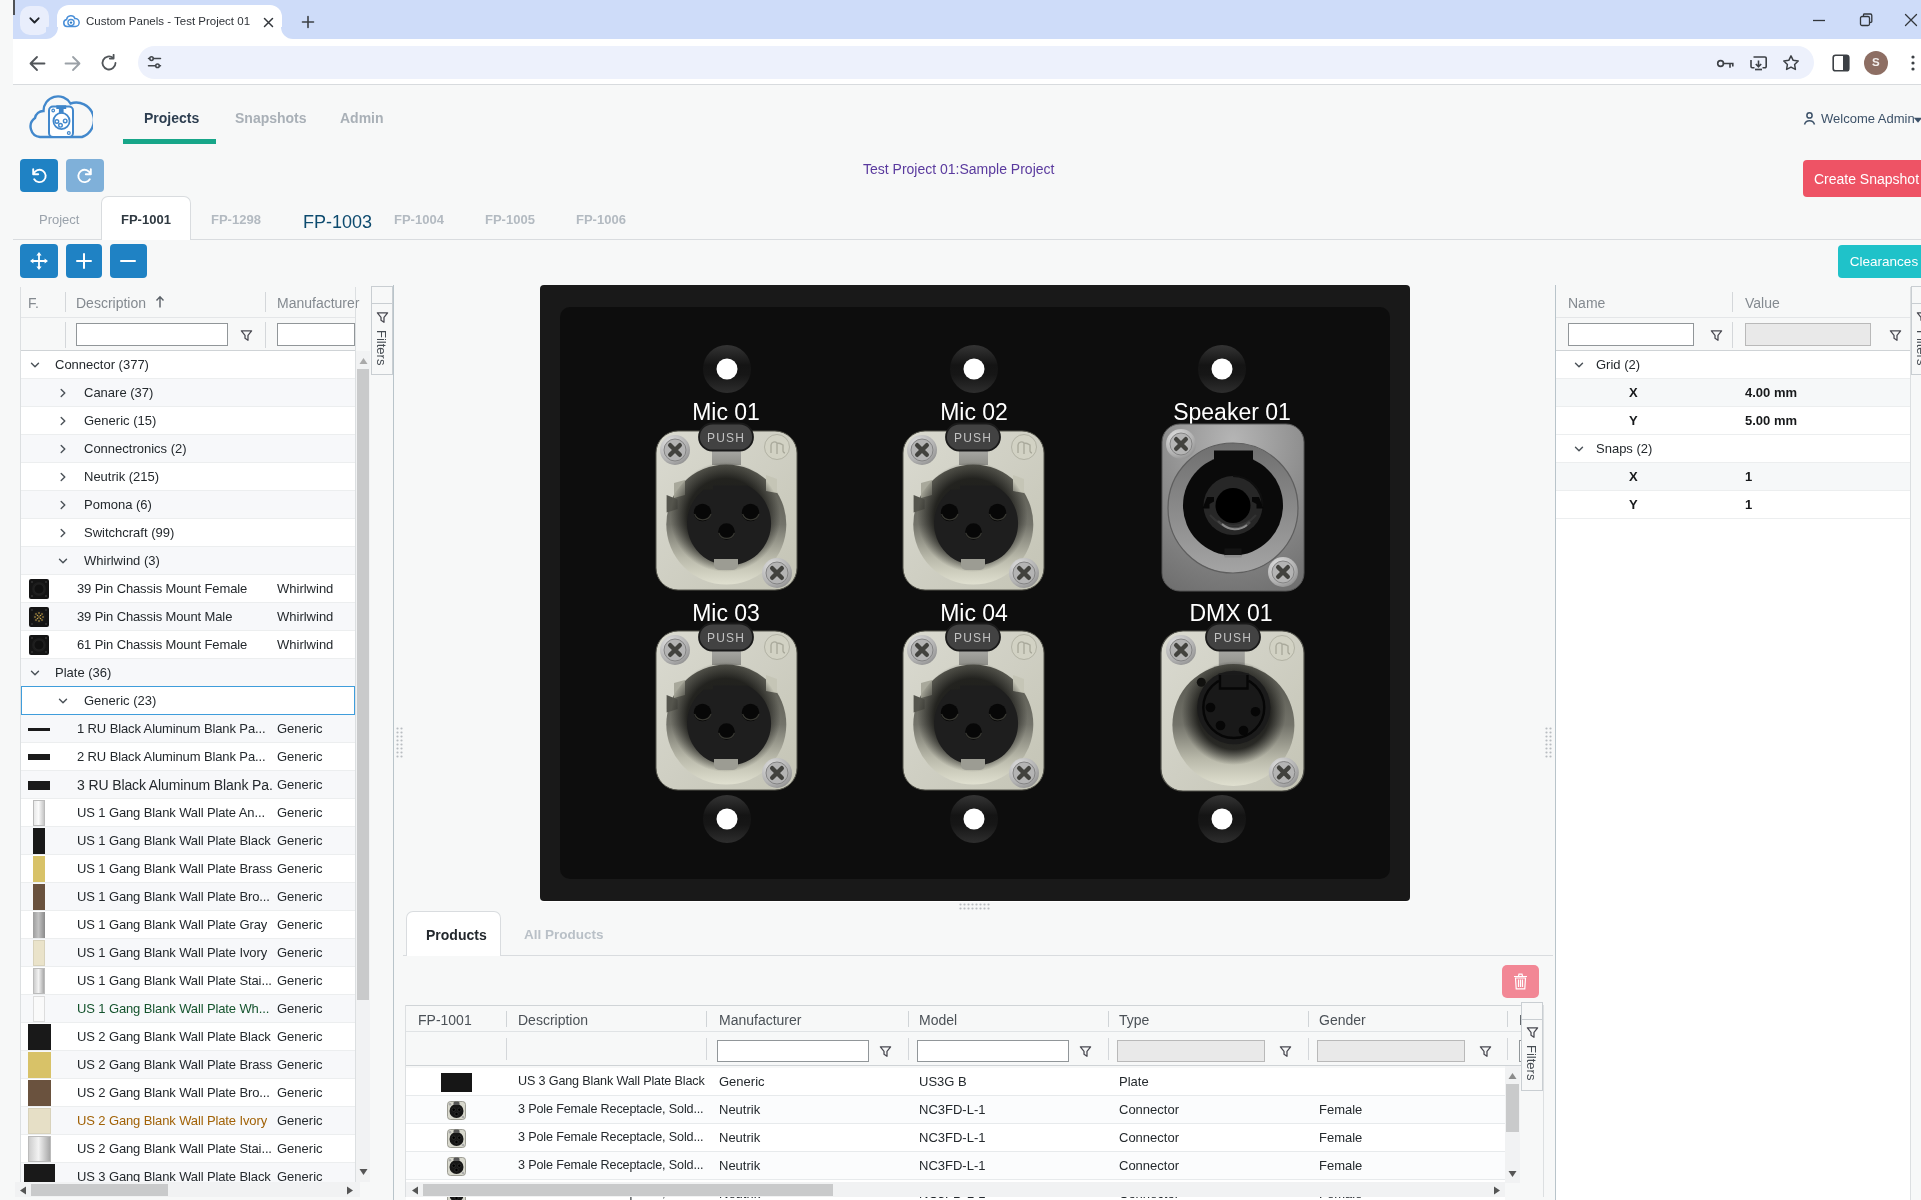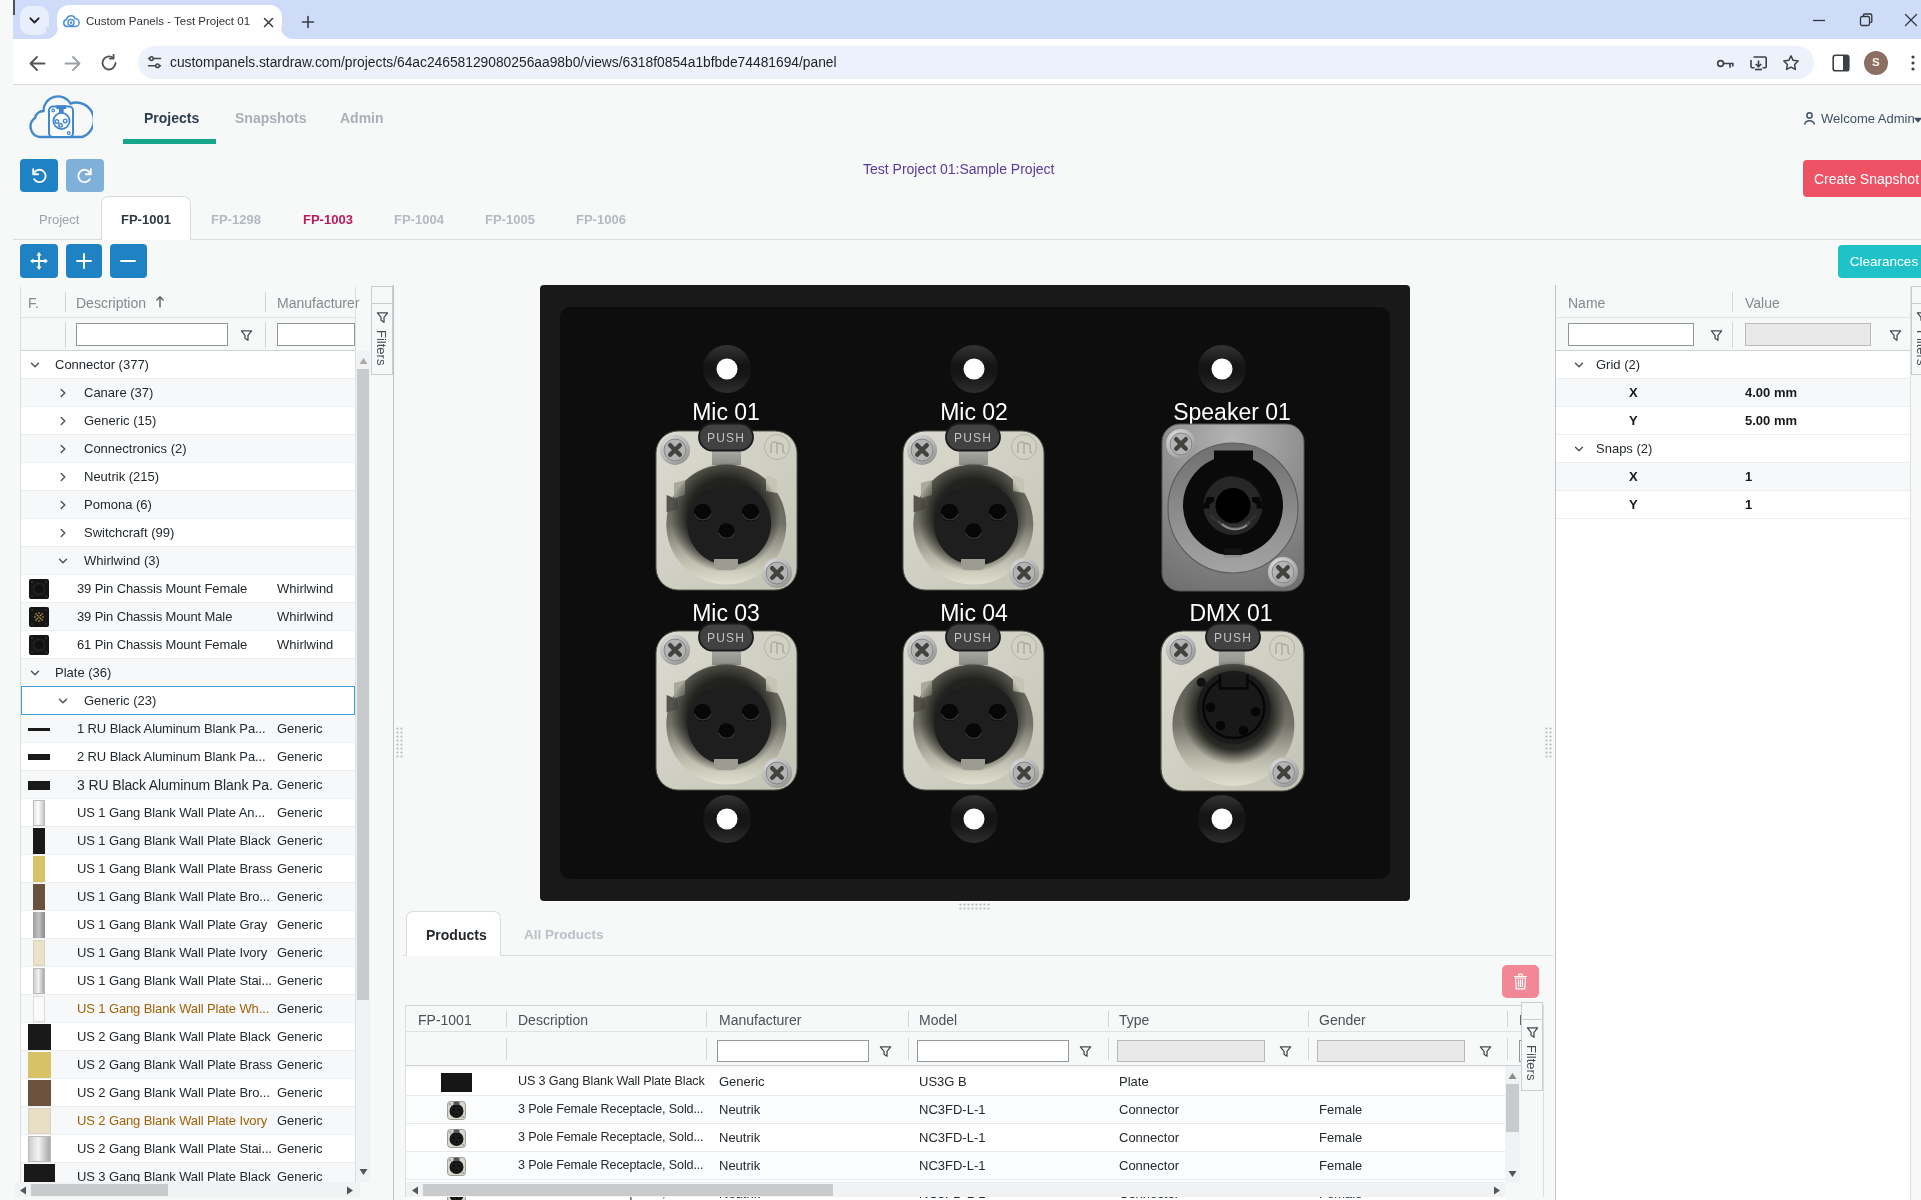--- a/index.html
+++ b/index.html
@@ -55,21 +55,20 @@
 <path d="M15.5 9 A6.5 6.5 0 1 1 13.2 4" fill="none" stroke="#515559" stroke-width="1.8" stroke-linecap="round"></path>
 <path d="M13.6 0.8 V4.6 H9.8" fill="none" stroke="#515559" stroke-width="1.8" stroke-linecap="round" stroke-linejoin="round"></path>
     </svg>
     <div class="abs" style="left:125px;top:46px;width:1676px;height:33px;background:#edf1fc;border-radius:17px"></div>
     <svg class="abs" style="left:133px;top:54px" width="17" height="17" viewBox="0 0 17 17">
 <circle cx="5.5" cy="4.6" r="1.8" fill="none" stroke="#43474c" stroke-width="1.5"></circle>
 <path d="M7.4 4.6 H14.5 M2.5 4.6 H3.6" stroke="#43474c" stroke-width="1.5" stroke-linecap="round"></path>
 <circle cx="11.5" cy="11.8" r="1.8" fill="none" stroke="#43474c" stroke-width="1.5"></circle>
 <path d="M2.5 11.8 H9.6 M13.4 11.8 H14.5" stroke="#43474c" stroke-width="1.5" stroke-linecap="round"></path>
     </svg>
-    <div class="abs" style="left:157px;top:55px;font-size:13.8px;color:#1e2125">custompanels.stardraw.com/projects/64ac24658129080256aa98b0/views/6318f0854a1bfbde74481694/panel</div>
     <svg class="abs" style="left:1703px;top:55px" width="19" height="17" viewBox="0 0 19 17">
 <circle cx="4.6" cy="8.5" r="2.9" fill="none" stroke="#3c4045" stroke-width="1.6"></circle>
 <path d="M7.5 8.5 H16.8 M14 8.7 V12 M16.8 8.7 V10.8" stroke="#3c4045" stroke-width="1.6" stroke-linecap="square"></path>
     </svg>
     <svg class="abs" style="left:1736px;top:54px" width="19" height="18" viewBox="0 0 19 18">
 <path d="M4.5 3 H16 A1.2 1.2 0 0 1 17.2 4.2 V12.6 A1.2 1.2 0 0 1 16 13.8 H13.5 M5.5 13.8 H3.2 A1.2 1.2 0 0 1 2 12.6 V6" fill="none" stroke="#3c4045" stroke-width="1.6"></path>
 <path d="M9.5 6.5 V12.5 M6.8 10 L9.5 12.8 L12.2 10" fill="none" stroke="#3c4045" stroke-width="1.6" stroke-linejoin="round"></path>
 <path d="M6 15.5 H13" stroke="#3c4045" stroke-width="1.7"></path>
     </svg>
     <svg class="abs" style="left:1769px;top:54px" width="18" height="18" viewBox="0 0 18 18">
@@ -120,21 +119,21 @@
 <path d="M15.8 3.2 V8.2 H10.8" fill="none" stroke="#fff" stroke-width="1.9" stroke-linecap="round" stroke-linejoin="round"></path>
 <path d="M15.4 8 A6.2 6.2 0 1 0 14.8 13.2" fill="none" stroke="#fff" stroke-width="1.9" stroke-linecap="round"></path>
     </svg>
     <div class="abs" style="left:850px;top:161px;font-size:14px;color:#5a3a9e">Test Project 01:Sample Project</div>
     <div class="abs" style="left:1790px;top:160px;width:127px;height:37px;background:#ee5365;border-radius:4px;display:flex;align-items:center;justify-content:center;color:#fff;font-size:14px">Create Snapshot</div>
     <div class="abs" style="left:0px;top:239px;width:1921px;height:1px;background:#d9dcdf"></div>
     <div class="abs" style="left:26px;top:212px;font-size:13px;font-weight:normal;color:#9aa2ab">Project</div>
     <div class="abs" style="left:88px;top:196px;width:90px;height:44px;background:#fff;border:1px solid #d9dcdf;border-bottom:none;border-radius:7px 7px 0 0"></div>
     <div class="abs" style="left:108px;top:212px;font-size:13px;font-weight:bold;color:#2f3941">FP-1001</div>
     <div class="abs" style="left:198px;top:212px;font-size:13px;font-weight:bold;color:#b3bac1">FP-1298</div>
-    <div class="abs" style="left:290px;top:212px;font-size:13px;font-weight:bold;color:#be185d">FP-1003</div>
+    <div class="abs" style="left:290px;top:212px;font-size:18px;font-weight:normal;color:#0c4a6e">FP-1003</div>
     <div class="abs" style="left:381px;top:212px;font-size:13px;font-weight:bold;color:#b3bac1">FP-1004</div>
     <div class="abs" style="left:472px;top:212px;font-size:13px;font-weight:bold;color:#b3bac1">FP-1005</div>
     <div class="abs" style="left:563px;top:212px;font-size:13px;font-weight:bold;color:#b3bac1">FP-1006</div>
     <div class="abs" style="left:7px;top:244px;width:38px;height:34px;background:#1f82c4;border-radius:4px"></div>
     <svg class="abs" style="left:16px;top:251px" width="20" height="20" viewBox="0 0 20 20">
 <path d="M10 1 L12.6 4.4 H7.4 Z M10 19 L7.4 15.6 H12.6 Z M1 10 L4.4 7.4 V12.6 Z M19 10 L15.6 7.4 V12.6 Z" fill="#fff"></path>
 <path d="M10 3.5 V16.5 M3.5 10 H16.5" stroke="#fff" stroke-width="1.8"></path>
     </svg>
     <div class="abs" style="left:53px;top:244px;width:36px;height:34px;background:#1f82c4;border-radius:4px"></div>
     <svg class="abs" style="left:62px;top:252px" width="18" height="18" viewBox="0 0 18 18">
@@ -296,21 +295,21 @@
     <div class="abs" style="left:8px;top:939px;width:334px;height:28px;background:#f7f8fa;border-bottom:1px solid #eceeef"></div>
     <div class="abs" style="left:20px;top:940px;width:12px;height:26px;background:#eae3ca;border:1px solid #d8d2bb"></div>
     <div class="abs" style="left:64px;top:945px;font-size:13px;color:#24292d;max-width:196px;overflow:hidden;white-space:nowrap;letter-spacing:-.12px">US 1 Gang Blank Wall Plate Ivory</div>
     <div class="abs" style="left:264px;top:945px;font-size:13px;color:#24292d">Generic</div>
     <div class="abs" style="left:8px;top:967px;width:334px;height:28px;background:#fff;border-bottom:1px solid #eceeef"></div>
     <div class="abs" style="left:20px;top:968px;width:12px;height:26px;background:linear-gradient(90deg,#cdcdcd,#f2f2f2 45%,#a8a8a8);border:1px solid #bbb"></div>
     <div class="abs" style="left:64px;top:973px;font-size:13px;color:#24292d;max-width:196px;overflow:hidden;white-space:nowrap;letter-spacing:-.12px">US 1 Gang Blank Wall Plate Stai...</div>
     <div class="abs" style="left:264px;top:973px;font-size:13px;color:#24292d">Generic</div>
     <div class="abs" style="left:8px;top:995px;width:334px;height:28px;background:#f7f8fa;border-bottom:1px solid #eceeef"></div>
     <div class="abs" style="left:20px;top:996px;width:12px;height:26px;background:#fafafa;border:1px solid #ddd"></div>
-    <div class="abs" style="left:64px;top:1001px;font-size:13px;color:#a16207;max-width:196px;overflow:hidden;white-space:nowrap;letter-spacing:-.12px">US 1 Gang Blank Wall Plate Wh...</div>
+    <div class="abs" style="left:64px;top:1001px;font-size:13px;color:#14532d;max-width:196px;overflow:hidden;white-space:nowrap;letter-spacing:-.12px">US 1 Gang Blank Wall Plate Wh...</div>
     <div class="abs" style="left:264px;top:1001px;font-size:13px;color:#24292d">Generic</div>
     <div class="abs" style="left:8px;top:1023px;width:334px;height:28px;background:#fff;border-bottom:1px solid #eceeef"></div>
     <div class="abs" style="left:15px;top:1024px;width:23px;height:26px;background:#191919"></div>
     <div class="abs" style="left:64px;top:1029px;font-size:13px;color:#24292d;max-width:196px;overflow:hidden;white-space:nowrap;letter-spacing:-.12px">US 2 Gang Blank Wall Plate Black</div>
     <div class="abs" style="left:264px;top:1029px;font-size:13px;color:#24292d">Generic</div>
     <div class="abs" style="left:8px;top:1051px;width:334px;height:28px;background:#f7f8fa;border-bottom:1px solid #eceeef"></div>
     <div class="abs" style="left:15px;top:1052px;width:23px;height:26px;background:#d8c268"></div>
     <div class="abs" style="left:64px;top:1057px;font-size:13px;color:#24292d;max-width:196px;overflow:hidden;white-space:nowrap;letter-spacing:-.12px">US 2 Gang Blank Wall Plate Brass</div>
     <div class="abs" style="left:264px;top:1057px;font-size:13px;color:#24292d">Generic</div>
     <div class="abs" style="left:8px;top:1079px;width:334px;height:28px;background:#fff;border-bottom:1px solid #eceeef"></div>

